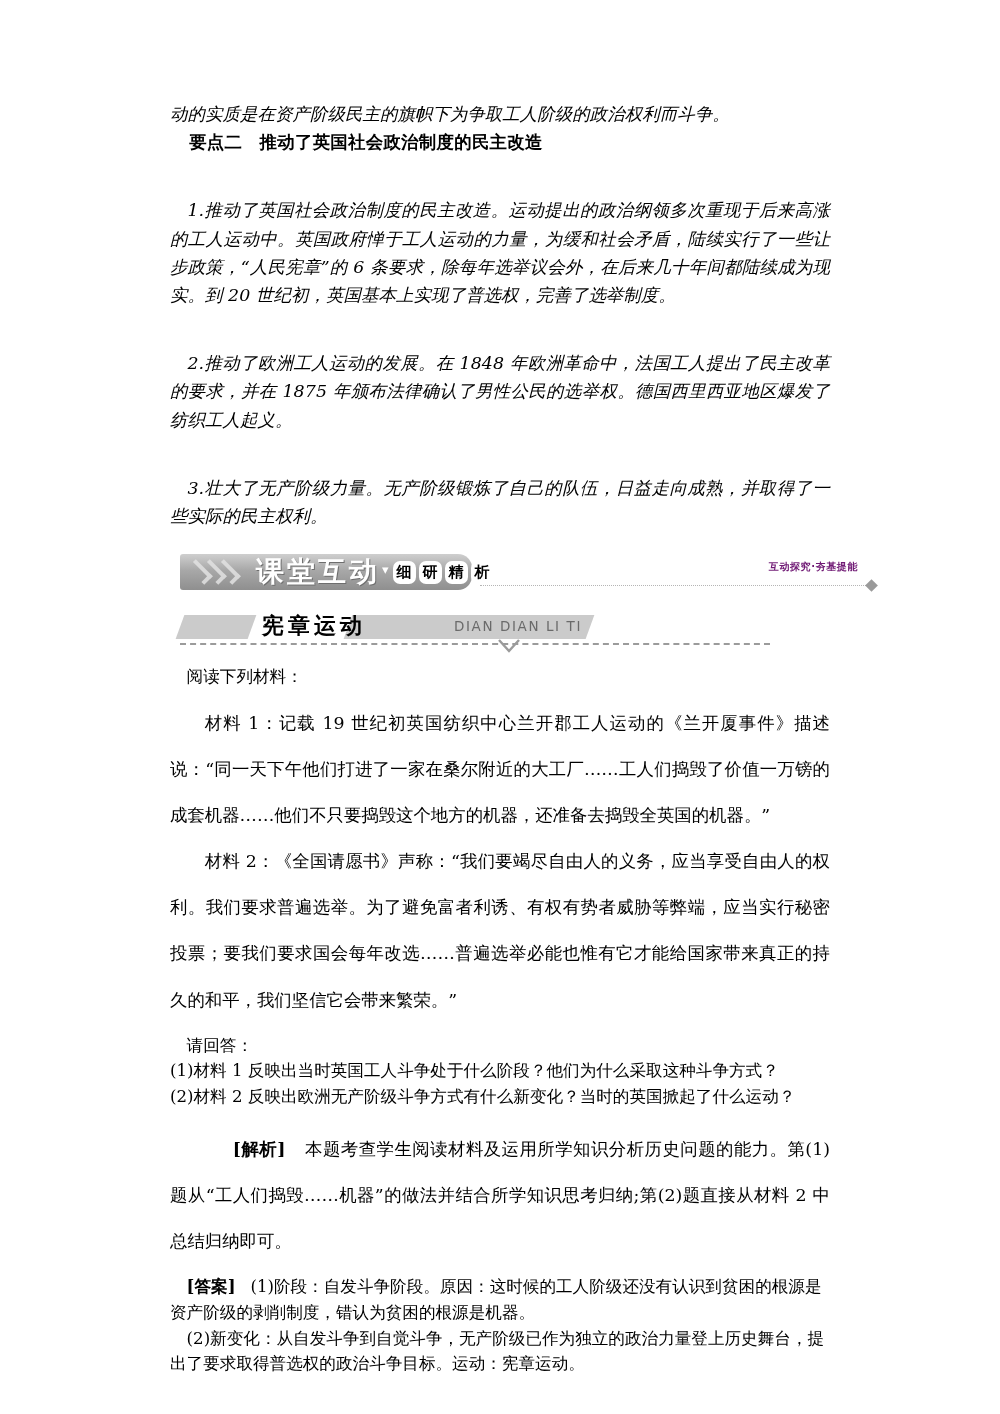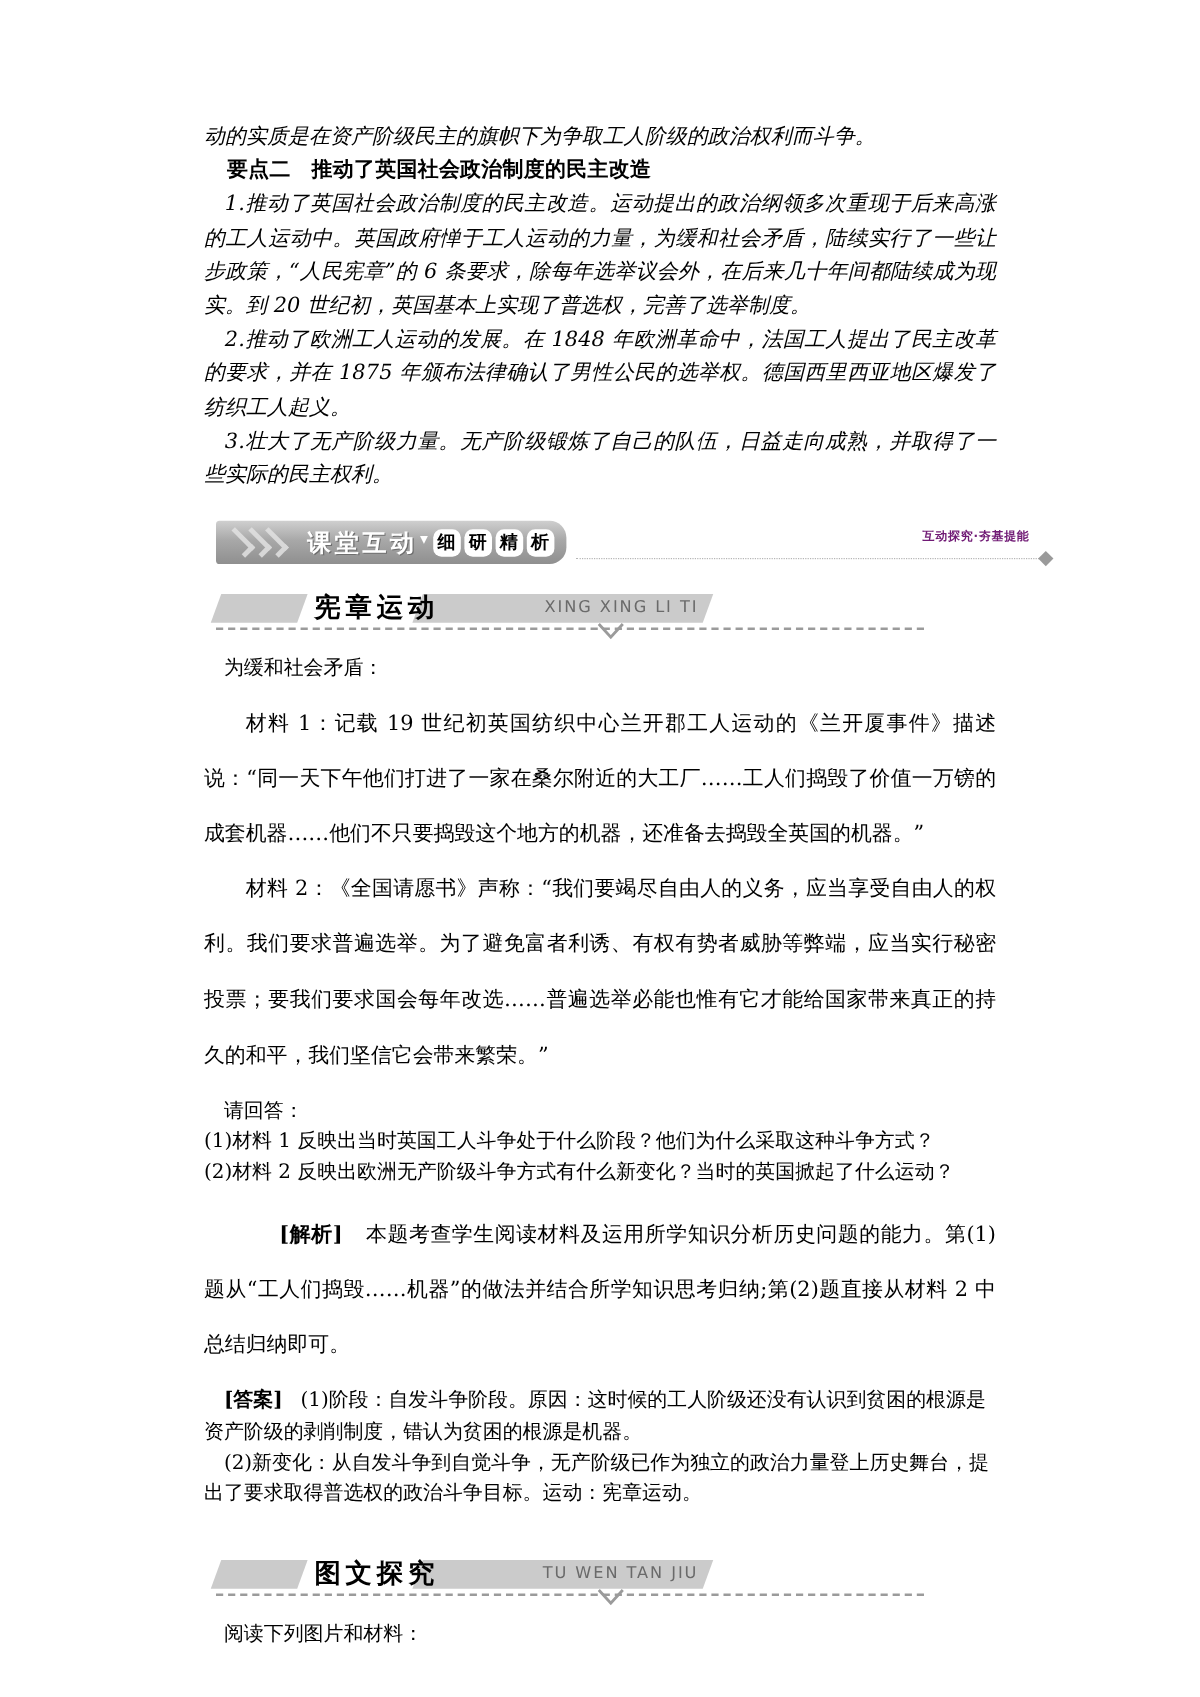--- a/index.html
+++ b/index.html
@@ -29,21 +29,21 @@
   
   .para {
     font-size: 17.4px;
     line-height: 1.62;
     margin: 0;
     text-align: justify;
     text-justify: inter-character;
     letter-spacing: 0.1px;
     font-style: italic;
   }
-  .para.indent1 { text-indent: 1em; }
+  .para.indent1 { text-indent: 1em; margin-top: 40px; }
   .bold-head {
     font-weight: bold;
     font-size: 17.4px;
     line-height: 1.62;
     margin: 0;
     text-indent: 1.1em;
     letter-spacing: 0.3px;
   }
   .bold-head .gap { display: inline-block; width: 1em; }
 
@@ -89,21 +89,21 @@
     left: 76px;
     top: 4px;
     height: 32px;
     display: flex;
     align-items: center;
     gap: 1px;
   }
   .banner-title .bt-main {
     font-family: "DejaVu Sans", "Liberation Sans", sans-serif;
     font-weight: bold;
-    font-size: 20px;
+    font-size: 28px;
     color: #ffffff;
     letter-spacing: 3px;
     text-shadow: 1px 1px 0 #6e6e6e;
   }
   .banner-title .bt-dot {
     font-size: 13px;
     color: #ffffff;
     margin: 0 3px 0 1px;
     position: relative;
     top: -3px;
@@ -265,32 +265,32 @@
       </div>
       <div class="banner-dotline"></div>
       <div class="banner-right">互动探究·夯基提能</div>
       <div class="banner-diamond"></div>
     </div>
 
     <div class="sub-header">
       <div class="sh-left"></div>
       <div class="sh-right"></div>
       <div class="sh-title">宪章运动</div>
-      <div class="sh-pinyin">XING XING LI TI</div>
+      <div class="sh-pinyin">DIAN DIAN LI TI</div>
       <div class="sh-dash"></div>
       <div class="sh-chevron">
         <svg width="22" height="14" viewBox="0 0 22 14">
           <path d="M1 1 L11 12 L21 1" fill="none" stroke="#9b9b9b" stroke-width="2.4"></path>
         </svg>
       </div>
     </div>
 
     <div class="spacer-sm"></div>
 
-    <p class="tight indent1">为缓和社会矛盾：</p>
+    <p class="tight indent1">阅读下列材料：</p>
 
     <div class="spacer-sm"></div>
 
     <p class="quote-para indent">材料 1：记载 19 世纪初英国纺织中心兰开郡工人运动的《兰开厦事件》描述说：“同一天下午他们打进了一家在桑尔附近的大工厂……工人们捣毁了价值一万镑的成套机器……他们不只要捣毁这个地方的机器，还准备去捣毁全英国的机器。”</p>
 
     <p class="quote-para indent">材料 2：《全国请愿书》声称：“我们要竭尽自由人的义务，应当享受自由人的权利。我们要求普遍选举。为了避免富者利诱、有权有势者威胁等弊端，应当实行秘密投票；要我们要求国会每年改选……普遍选举必能也惟有它才能给国家带来真正的持久的和平，我们坚信它会带来繁荣。”</p>
 
     <div class="spacer-sm"></div>
 
     <p class="tight indent1">请回答：</p>

